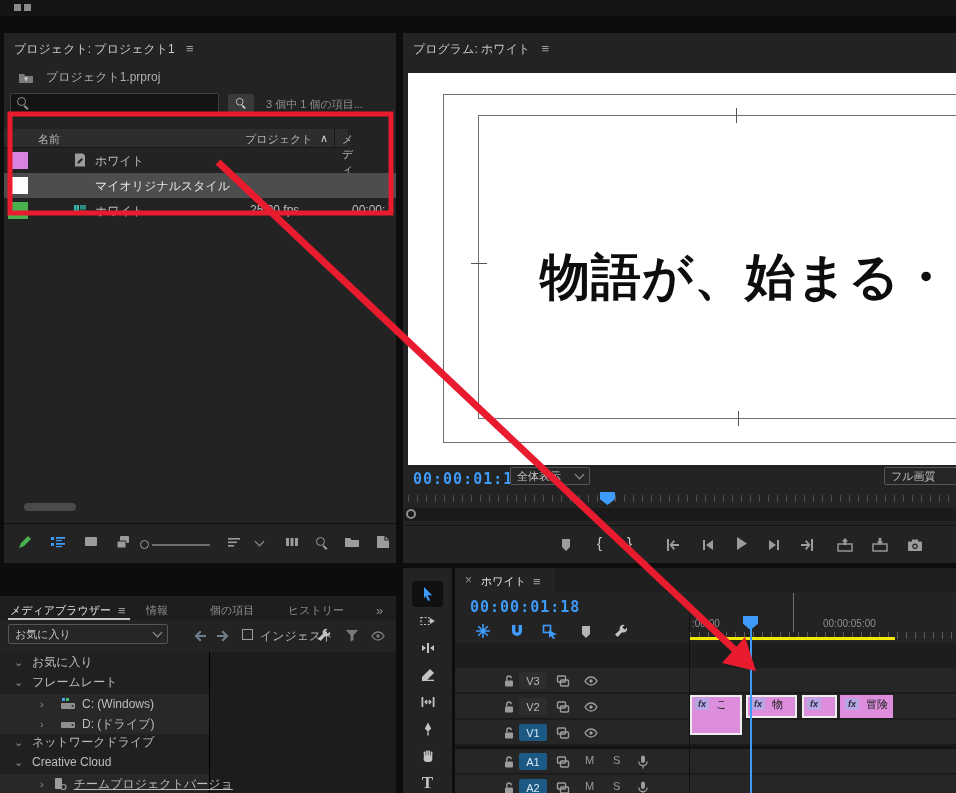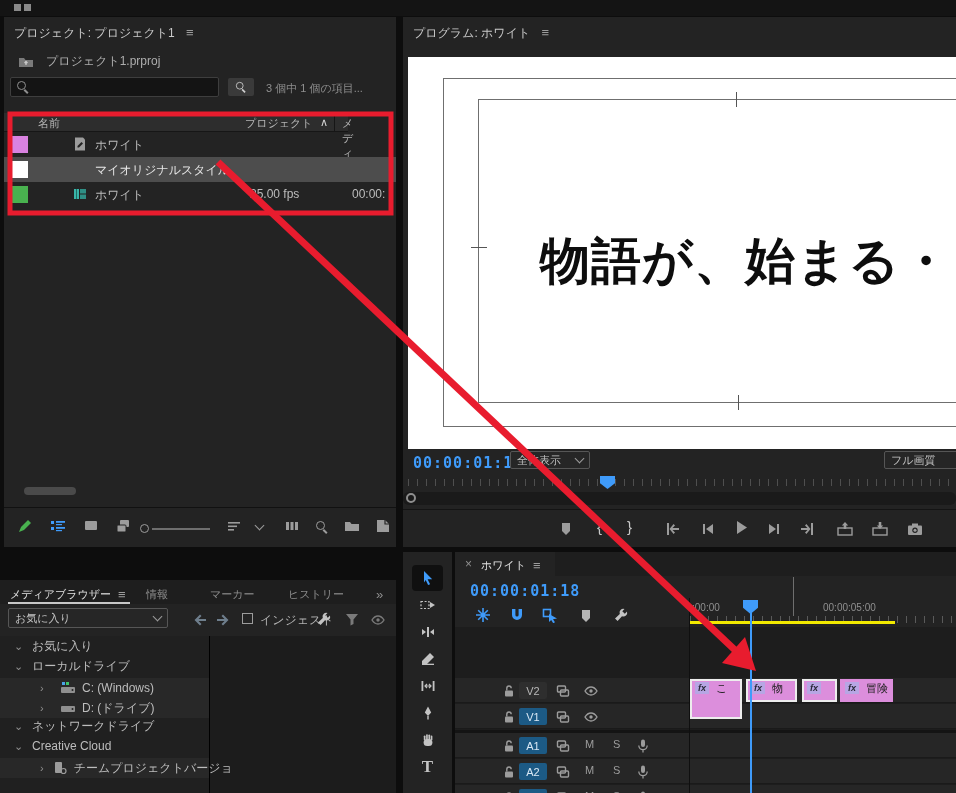--- a/index.html
+++ b/index.html
@@ -1,19 +1,19 @@
 <!DOCTYPE html>
 <html><head>
 <meta charset="utf-8">
 <style>
   * { margin:0; padding:0; box-sizing:border-box; }
   html,body { width:956px; height:793px; background:#0d0d0d; overflow:hidden;
     font-family:"Liberation Sans","DejaVu Sans",sans-serif; color:#c2c2c2; }
   .abs { position:absolute; }
-  .panel { position:absolute; background:#232323; overflow:hidden; }
+  .panel { position:absolute; background:#232323; overflow:hidden;margin-top:16px; }
   .ptitle { font-size:12px; color:#c9c9c9; }
   .dim { color:#8f8f8f; }
   .mono { font-family:"DejaVu Sans Mono","Liberation Mono",monospace; }
   .tc { color:#3f9bfa; font-size:15px; font-weight:bold; letter-spacing:1px; }
   .icon { display:inline-flex; align-items:center; justify-content:center; color:#9c9c9c; }
   .icon svg { display:block; }
   .hamb { color:#9c9c9c; font-size:13px; }
   .ddown { background:#262626; border:1px solid #565656; border-radius:2px; font-size:11px;
     color:#c2c2c2; display:flex; align-items:center; padding:0 6px; justify-content:space-between; }
   .chev { width:7px; height:7px; border-right:1.5px solid #9c9c9c; border-bottom:1.5px solid #9c9c9c;
@@ -278,21 +278,21 @@
       </span>
   </div>
 </div>
 
 <div class="panel" style="left:0;top:580px;width:396px;height:241px;">
   <div class="abs" style="left:0;top:0;width:396px;height:24px;background:#1e1e1e;">
     <span class="tab active" style="left:10px;">メディアブラウザー</span>
     <span class="hamb abs" style="left:118px;top:7px;">≡</span>
     <span class="abs" style="left:8px;top:22px;width:122px;height:2px;background:#c8c8c8;"></span>
     <span class="tab" style="left:146px;">情報</span>
-    <span class="tab" style="left:210px;">マーカー</span>
+    <span class="tab" style="left:210px;">個の項目</span>
     <span class="tab" style="left:288px;">ヒストリー</span>
     <span class="tab" style="left:376px;font-size:13px;">»</span>
   </div>
   <div class="abs ddown" style="left:8px;top:28px;width:160px;height:20px;">
     <span>お気に入り</span>
     <span class="chev"></span>
   </div>
   <span class="icon abs" style="left:192px;top:32px;color:#6e7e8c;">
       <svg width="16" height="16" viewBox="0 0 16 16" fill="currentColor">
         <path d="M14 7H6.5L9.5 4 8 2.5 2.5 8 8 13.5 9.5 12l-3-3H14z"></path>
@@ -325,21 +325,21 @@
   <div class="abs" style="left:209px;top:56px;width:1px;height:185px;background:#000;"></div>
   <div id="media-tree" class="abs" style="left:0;top:56px;width:209px;height:185px;background:#202020;">
       <div class="trow" style="top: 0px;">
         <span class="texp" style="margin-left:14px">⌄</span>
         <span style="width:6px;display:inline-block;"></span>
         <span style="white-space:nowrap;">お気に入り</span>
       </div>
       <div class="trow" style="top: 20px;">
         <span class="texp" style="margin-left:14px">⌄</span>
         <span style="width:6px;display:inline-block;"></span>
-        <span style="white-space:nowrap;">ローカルドライブ</span>
+        <span style="white-space:nowrap;">フレームレート</span>
       </div>
       <div class="trow shaded" style="top: 42px;">
         <span class="texp" style="margin-left:40px">›</span>
         <span class="icon" style="margin:0 6px 0 8px;">
           <svg width="16" height="16" viewBox="0 0 16 16" fill="currentColor">
             <rect x="1" y="7" width="14" height="6" rx="1" fill="#8f8f8f"></rect>
             <circle cx="12.5" cy="10" r="1" fill="#232323"></circle>
             <rect x="2" y="2" width="3" height="3" fill="#4aa3e8"></rect>
             <rect x="6" y="2" width="3" height="3" fill="#3fc46a"></rect>
           </svg>
@@ -367,21 +367,21 @@
         <span style="white-space:nowrap;text-align:center;">Creative Cloud</span>
       </div>
       <div class="trow shaded" style="top: 122px;">
         <span class="texp" style="margin-left:40px">›</span>
         <span class="icon" style="margin:0 6px 0 8px;">
           <svg width="16" height="16" viewBox="0 0 16 16" fill="currentColor">
             <rect x="3" y="2" width="7" height="11" rx="1" fill="#9c9c9c"></rect>
             <circle cx="11.5" cy="11" r="2.5" fill="none" stroke="#9c9c9c" stroke-width="1.2"></circle>
           </svg>
         </span>
-        <span style="white-space:nowrap;">チームプロジェクトバージョ</span>
+        <span style="white-space:nowrap;text-decoration:underline;">チームプロジェクトバージョ</span>
       </div>
     </div>
 </div>
 
 <div class="panel" id="tools-panel" style="left:403px;top:552px;width:49px;height:241px;">
     <div class="tool active" style="top: 13px;">
       <svg width="16" height="16" viewBox="0 0 16 16" fill="currentColor">
         <path d="M4 1l8.2 8.2H7.6l2.5 5-2 .9-2.4-5L4 12.4z"></path>
       </svg>
     </div>
@@ -470,20 +470,41 @@
 
   <div class="abs" style="left:235px;top:46px;width:266px;height:29px;">
     <span class="abs dim" style="left:2px;top:4px;font-size:10px;">:00:00</span>
     <span class="abs dim" style="left:133px;top:4px;font-size:10px;">00:00:05:00</span>
     <span class="abs ticks" style="left:0;top:18px;width:266px;height:7px;"></span>
   </div>
   <div class="abs" style="left:338px;top:25px;width:1px;height:39px;background:#6e6e6e;"></div>
   <div class="abs" style="left:235px;top:69px;width:205px;height:3px;background:#f2e900;"></div>
 
   <div id="timeline-tracks" class="abs" style="left:0;top:75px;width:501px;height:166px;background:#1d1d1d;">
+      <div class="trkrow" style="top: 25px; height: 25px;">
+        <span class="icon abs" style="left:46px;top:5px;color:#9c9c9c;">
+          <svg width="16" height="16" viewBox="0 0 16 16" fill="currentColor">
+            <rect x="4" y="7.5" width="8" height="6" rx="1"></rect>
+            <path d="M5.8 7.5V5.2a2.2 2.2 0 0 1 4.4 0" fill="none" stroke="currentColor" stroke-width="1.4"></path>
+          </svg>
+        </span>
+        <span class="trklabel">V3</span>
+        <span class="icon abs" style="left:100px;top:5px;color:#9c9c9c;">
+          <svg width="16" height="16" viewBox="0 0 16 16" fill="currentColor">
+            <rect x="2.5" y="3" width="8" height="6" rx="1" fill="none" stroke="currentColor" stroke-width="1.4"></rect>
+            <rect x="5.5" y="7" width="8" height="6" rx="1" fill="none" stroke="currentColor" stroke-width="1.4"></rect>
+          </svg>
+        </span>
+        <span class="icon abs" style="left:128px;top:5px;color:#9c9c9c;">
+          <svg width="16" height="16" viewBox="0 0 16 16" fill="currentColor">
+            <path d="M8 4C4.5 4 2 8 2 8s2.5 4 6 4 6-4 6-4-2.5-4-6-4z" fill="none" stroke="currentColor" stroke-width="1.4"></path>
+            <circle cx="8" cy="8" r="1.7"></circle>
+          </svg>
+        </span>
+      </div>
       <div class="trkrow" style="top: 51px; height: 25px;">
         <span class="icon abs" style="left:46px;top:5px;color:#9c9c9c;">
           <svg width="16" height="16" viewBox="0 0 16 16" fill="currentColor">
             <rect x="4" y="7.5" width="8" height="6" rx="1"></rect>
             <path d="M5.8 7.5V5.2a2.2 2.2 0 0 1 4.4 0" fill="none" stroke="currentColor" stroke-width="1.4"></path>
           </svg>
         </span>
         <span class="trklabel">V2</span>
         <span class="icon abs" style="left:100px;top:5px;color:#9c9c9c;">
           <svg width="16" height="16" viewBox="0 0 16 16" fill="currentColor">

